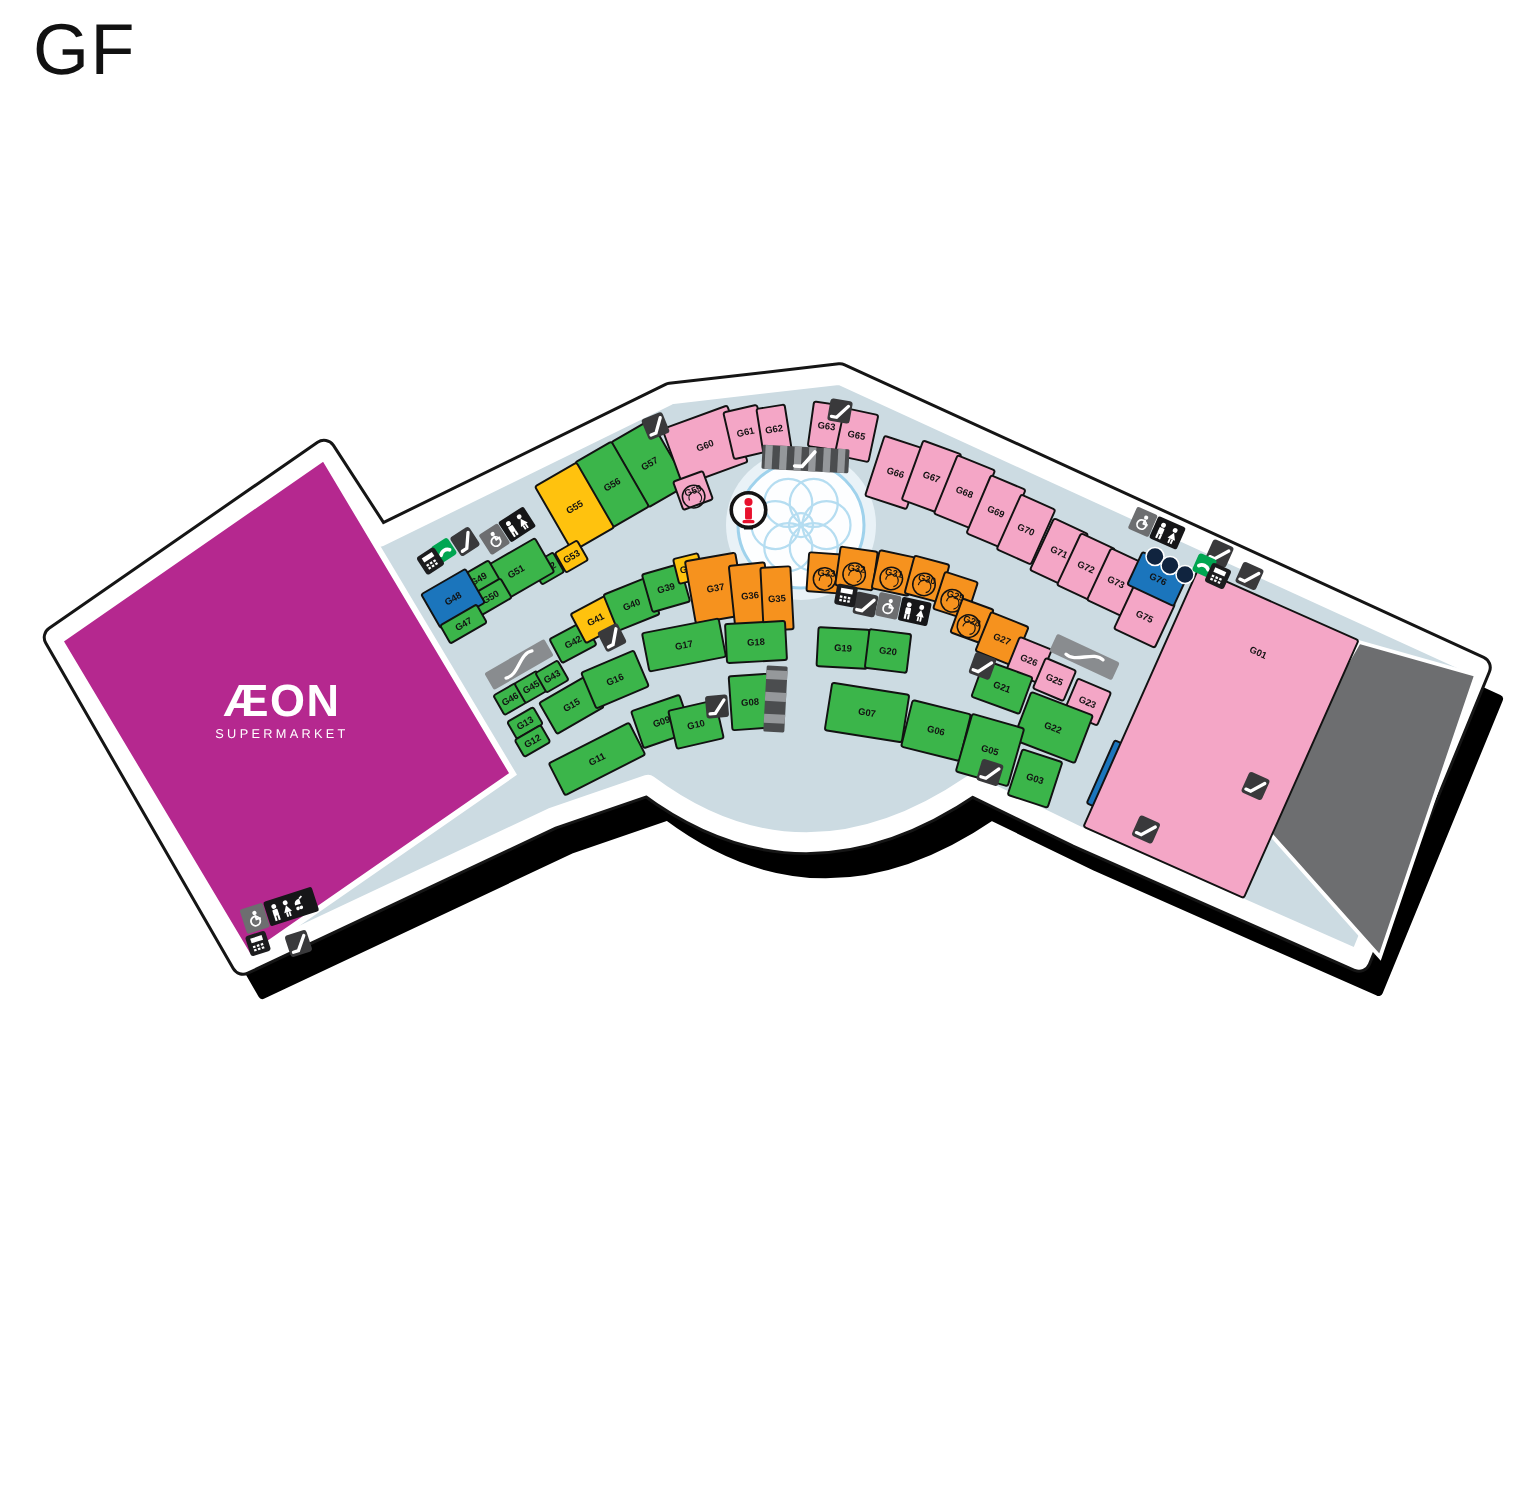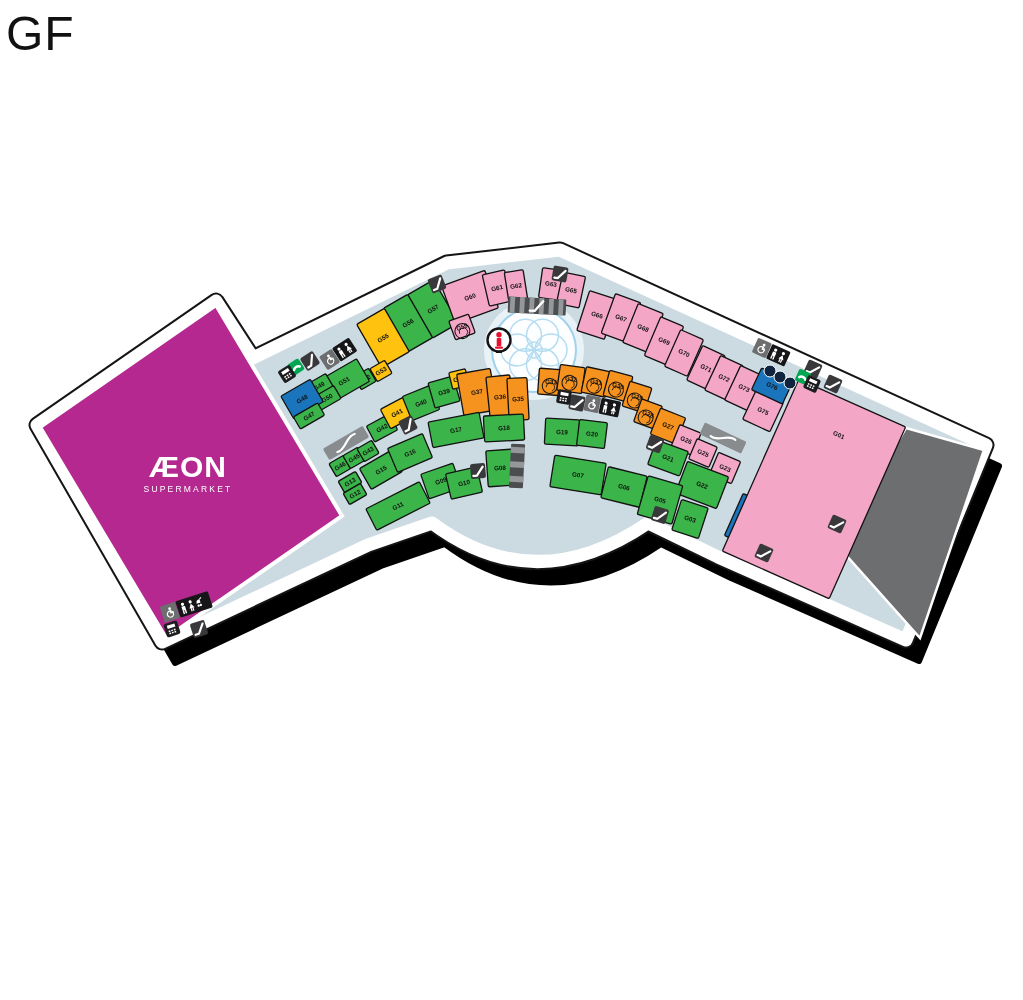--- a/index.html
+++ b/index.html
@@ -1,18 +1,18 @@
 <!DOCTYPE html>
 <html><head>
 <meta charset="utf-8">
 <style>
   html,body{margin:0;padding:0;}
   body{width:1023px;height:1000px;position:relative;background:#ffffff;
        font-family:"Liberation Sans",sans-serif;overflow:hidden;}
-  .floor-title{position:absolute;left:6px;top:6px;font-size:48px;color:#111;
+  .floor-title{position:absolute;left:22px;top:6px;font-size:48px;color:#111;
        font-weight:400;letter-spacing:1px;}
   svg{position:absolute;left:0;top:0;}
   text{user-select:none;}
 </style>
 </head>
 <body>
 
 <div class="floor-title">GF</div>
 
 <svg id="mall-map" width="1023" height="1000" viewBox="0 0 1023 1000" xmlns="http://www.w3.org/2000/svg">

